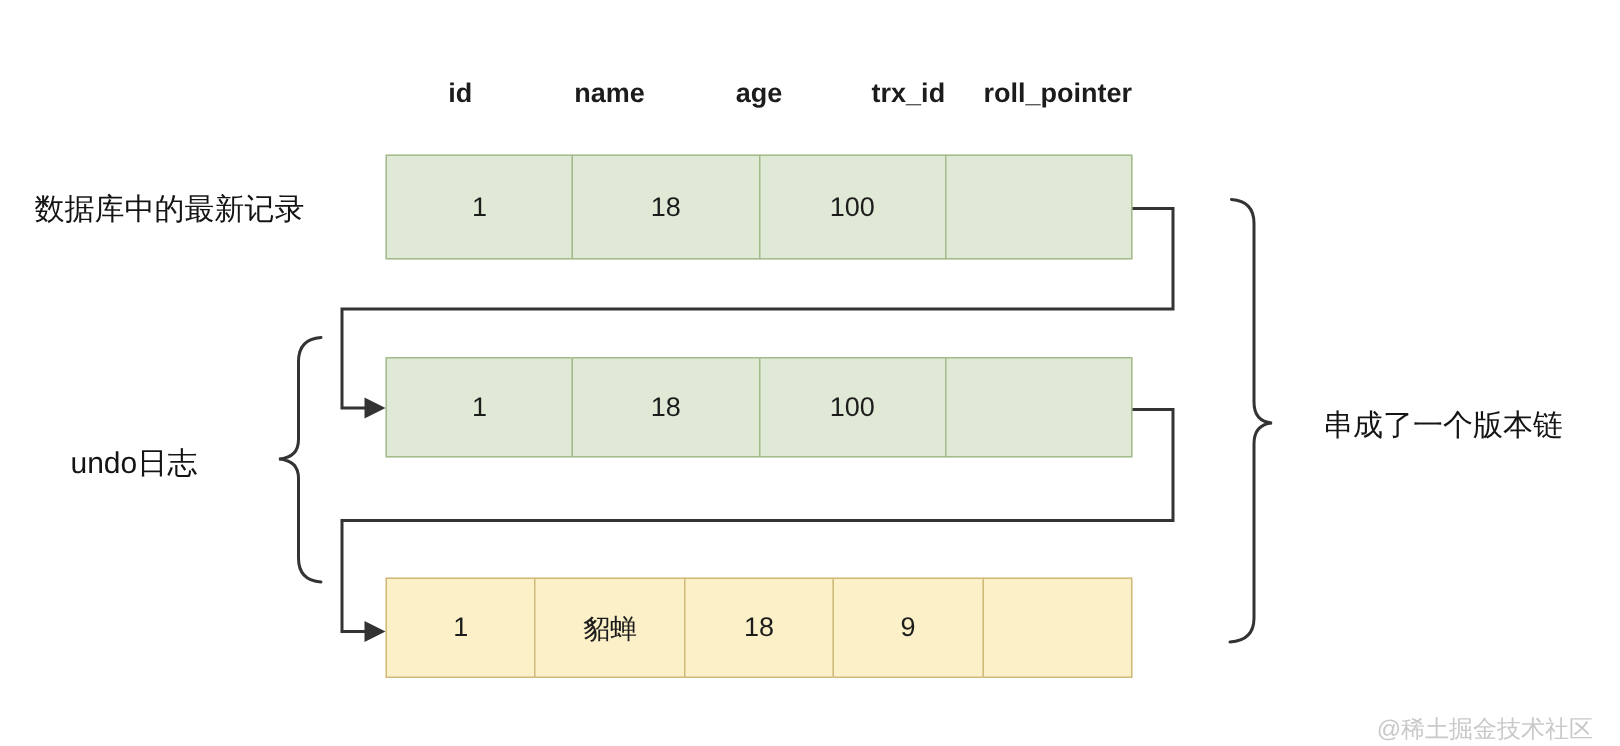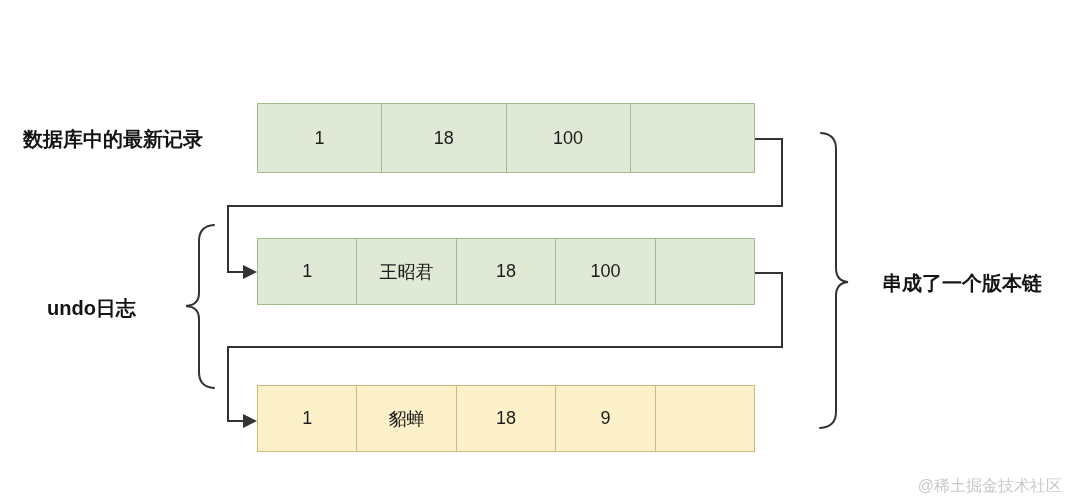--- a/index.html
+++ b/index.html
@@ -42,21 +42,21 @@
     color: #1c1c1c;
   }
   .cell:first-child { margin-left: 0; }
   .row-green .cell { background: #dfe9d5; border: 1px solid #a3bb8b; }
   .row-yellow .cell { background: #fcf0c8; border: 1px solid #cfba7c; }
   .row1 { top: 103px; height: 70px; }
   .row2 { top: 238px; height: 67px; }
   .row3 { top: 385px; height: 67px; }
   .lbl {
     position: absolute;
-    font-weight: bold;
+    font-weight: normal;
     font-size: 20px;
     color: #141414;
     white-space: nowrap;
   }
   .lbl-latest { left: 23px; top: 126px; }
   .lbl-undo   { left: 47px; top: 295px; }
   .lbl-chain  { left: 882px; top: 270px; }
   .watermark {
     position: absolute;
     right: 18px;
@@ -72,31 +72,37 @@
     width: 1080px;
     height: 497px;
     pointer-events: none;
   }
 </style>
 </head>
 <body>
 
 <div class="canvas">
 
+  <div class="hdr-row">
+    <span class="hdr">id</span>
+    <span class="hdr">name</span>
+    <span class="hdr">age</span>
+    <span class="hdr">trx_id</span>
+    <span class="hdr">roll_pointer</span>
+  </div>
 
   <div class="record-row row-green row1">
     <div class="cell">1</div>
     <div class="cell">18</div>
     <div class="cell">100</div>
     <div class="cell"></div>
   </div>
 
   <div class="record-row row-green row2">
     <div class="cell">1</div>
-    <div class="cell">王昭君</div>
     <div class="cell">18</div>
     <div class="cell">100</div>
     <div class="cell"></div>
   </div>
 
   <div class="record-row row-yellow row3">
     <div class="cell">1</div>
     <div class="cell">貂蝉</div>
     <div class="cell">18</div>
     <div class="cell">9</div>

